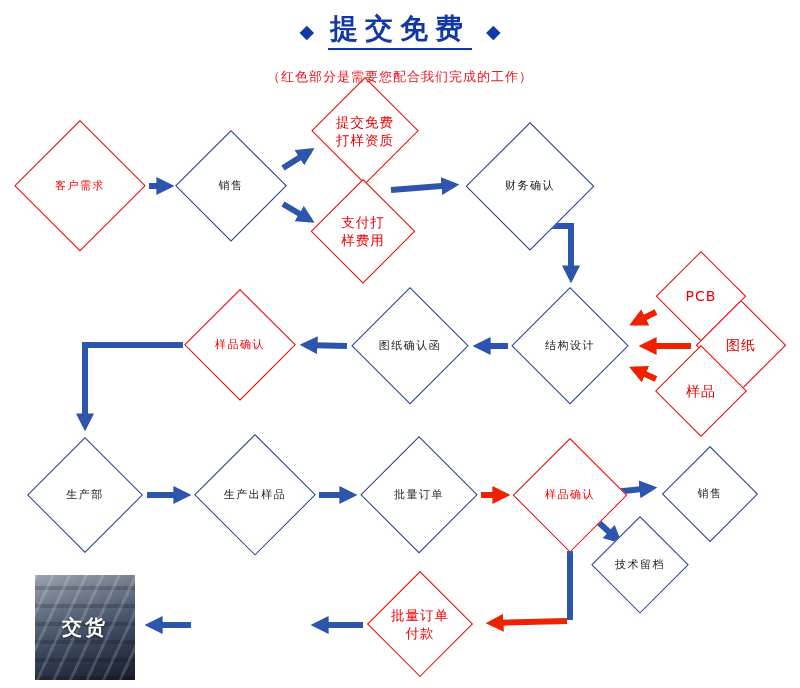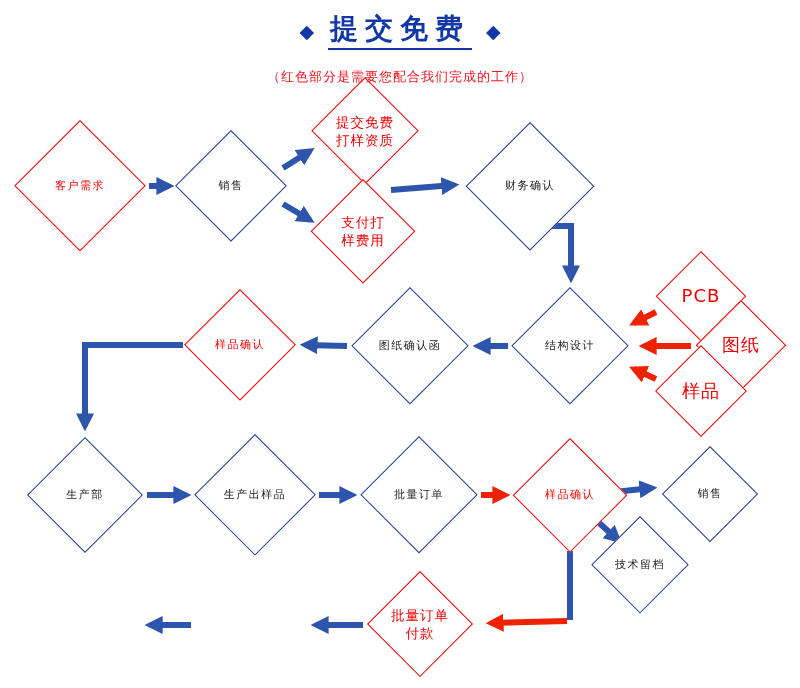--- a/index.html
+++ b/index.html
@@ -37,21 +37,21 @@
   }
   .node .label{
     position:relative;z-index:2;text-align:center;font-size:11px;
     letter-spacing:1.5px;line-height:1.35;white-space:pre-line;
   }
   .node.blue{--bc:#203c8f;}
   .node.blue .label{color:#1b1b1b;}
   .node.red{--bc:#ee0000;}
   .node.red .label{color:#ee0000;}
   .node.small .label{font-size:13.5px;letter-spacing:1px;}
-  .node.tiny .label{font-size:18px;letter-spacing:1px;}
+  .node.tiny .label{font-size:14px;letter-spacing:1px;}
   
   .photo{
     position:absolute;z-index:2;display:flex;align-items:center;justify-content:center;
     background:
       repeating-linear-gradient(115deg, rgba(255,255,255,.16) 0 3px, rgba(255,255,255,0) 3px 15px),
       repeating-linear-gradient(0deg, rgba(0,0,0,.18) 0 4px, rgba(0,0,0,0) 4px 18px),
       linear-gradient(165deg,#9aa3b0 0%,#7c8594 18%,#59657a 38%,#3e4a61 58%,#2a3347 78%,#171d2b 100%);
   }
   .photo .photo-label{
     color:#ffffff;font-size:20px;font-weight:bold;letter-spacing:3px;
@@ -177,14 +177,17 @@
   <div class="node blue" style="--cx:640px;--cy:565px;--d:98px;">
     <span class="diamond"></span>
     <span class="label">技术留档</span>
   </div>
 
   <div class="node red small" style="--cx:420px;--cy:624px;--d:106px;">
     <span class="diamond"></span>
     <span class="label">批量订单
 付款</span>
   </div>
+  <div class="photo" style="left:35px;top:575px;width:100px;height:105px;">
+    <span class="photo-label">交货</span>
+  </div>
 
 </div>
 
 </body></html>

